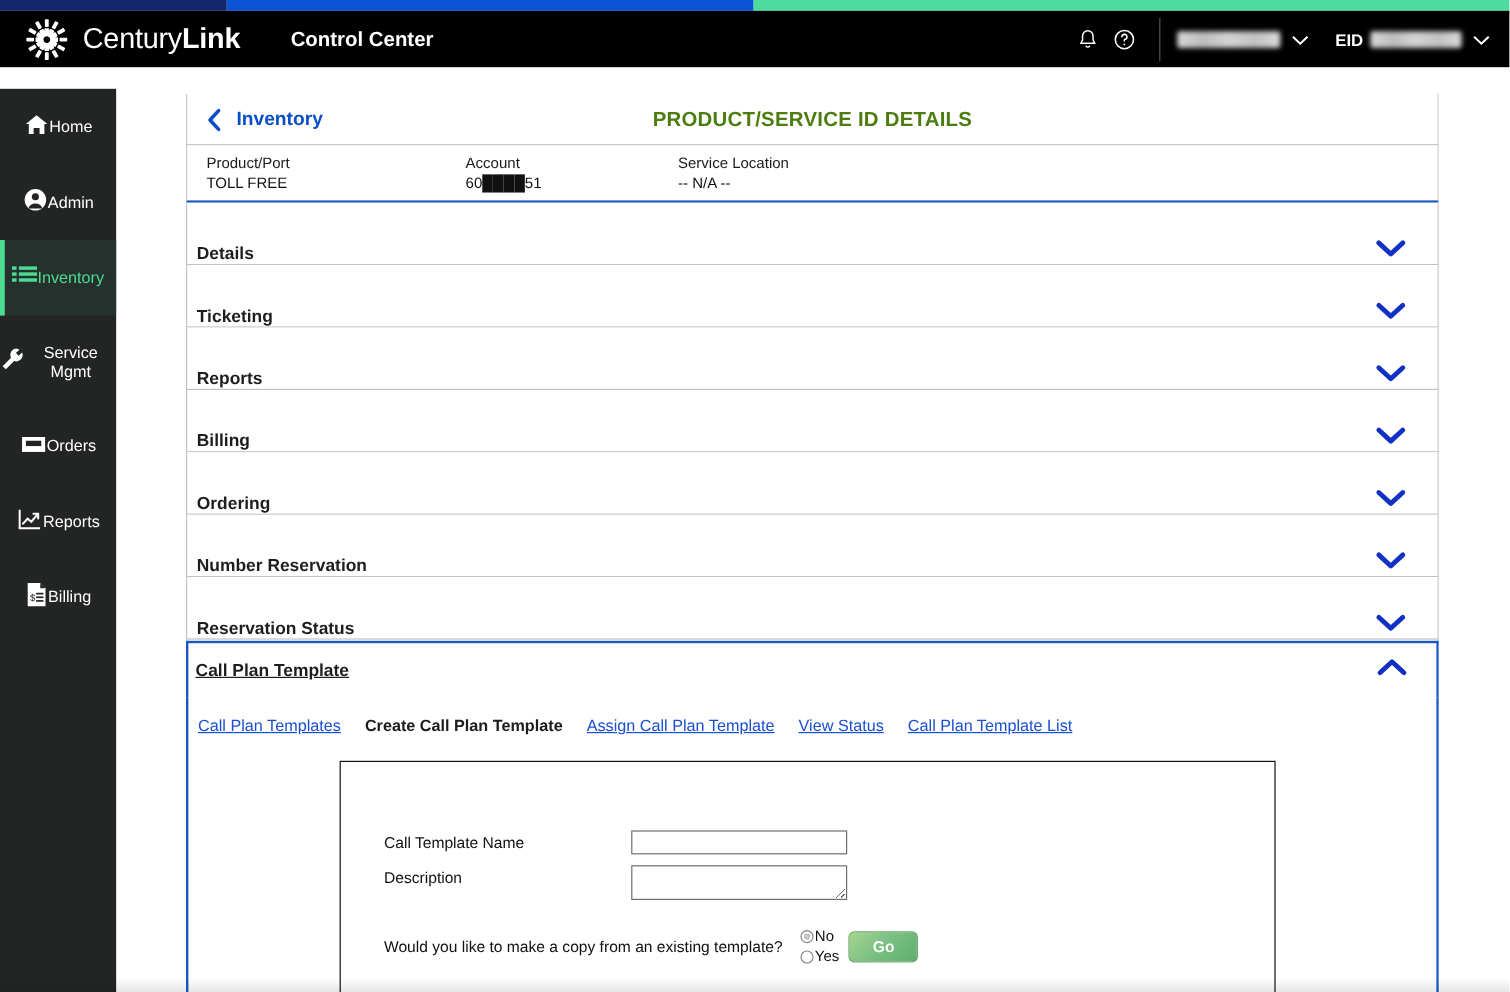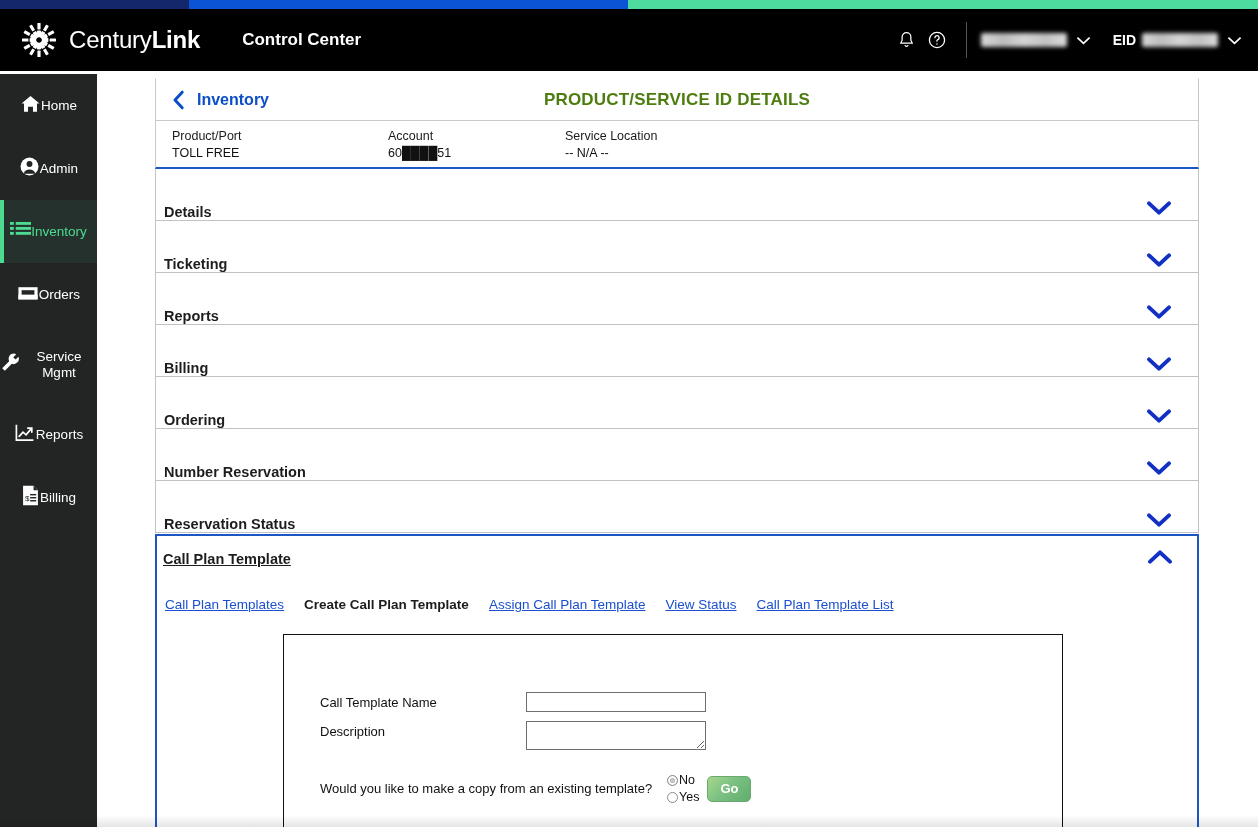--- a/index.html
+++ b/index.html
@@ -12,21 +12,21 @@
   #app { position: relative; width: 1258px; height: 827px; }
 
   
   .strip { position: absolute; top: 0; left: 0; width: 1258px; height: 9px; display: flex; }
   .strip .s1 { width: 189px; height: 9px; background: #14276b; }
   .strip .s2 { width: 439px; height: 9px; background: #0b54d6; }
   .strip .s3 { flex: 1; height: 9px; background: #4ddba0; }
 
   
   .topbar {
-    position: absolute; top: 9px; left: 0; width: 1258px; height: 62px;
+    position: absolute; top: 9px; left: 0; width: 1258px; height: 47px;
     background: #000000; display: flex; align-items: center;
   }
   .logo-wrap { display: flex; align-items: center; margin-left: 20px; }
   .logo-mark { width: 38px; height: 38px; position: relative; }
   .logo-text { color: #ffffff; font-size: 24px; margin-left: 11px; letter-spacing: -0.2px; white-space: nowrap; }
   .logo-text b { font-weight: bold; }
   .logo-text span.light { font-weight: normal; }
   .cc-title { color:#ffffff; font-size: 17px; font-weight: bold; margin-left: 42px; white-space: nowrap; text-align: center; }
 
   .topright { margin-left: auto; display: flex; align-items: center; height: 65px; padding-right: 16px; }
@@ -122,21 +122,21 @@
   .qrow { display: flex; align-items: center; margin: 23px 0 0 36px; }
   .qtext { font-size: 13px; color: #111; width: 345px; }
   .radios { display: flex; flex-direction: column; gap: 3px; margin-left: 2px; }
   .radio-line { display: flex; align-items: center; font-size: 12.5px; color: #111; }
   .rdot {
     width: 11px; height: 11px; border-radius: 50%; border: 1px solid #8a8a8a;
     background: #fff; margin-right: 1px; display:inline-block;
   }
   .rdot.on { background: #cfcfcf; box-shadow: inset 0 0 0 2px #fff, inset 0 0 0 3px #b5b5b5; }
   .go-btn {
-    margin-left: 8px; width: 44px; height: 26px; border-radius: 5px;
+    margin-left: 8px; width: 58px; height: 26px; border-radius: 5px;
     background: linear-gradient(135deg,#a7d78e 0%, #7cc183 45%, #5fae6e 100%);
     color: #ffffff; font-size: 13px; font-weight: bold;
     display: flex; align-items: center; justify-content: center;
     border: 1px solid #6aa96d; cursor: pointer;
   }
 
   .bottom-fade {
     position: absolute; left: 0; bottom: 0; width: 1258px; height: 12px;
     background: linear-gradient(180deg, rgba(0,0,0,0) 0%, rgba(0,0,0,0.10) 100%);
     pointer-events:none;
@@ -276,37 +276,37 @@
           <rect x="0" y="0.6" width="4" height="3"></rect>
             <rect x="6" y="0.6" width="16" height="3"></rect>
           <rect x="0" y="5.8" width="4" height="3"></rect>
             <rect x="6" y="5.8" width="16" height="3"></rect>
           <rect x="0" y="11" width="4" height="3"></rect>
             <rect x="6" y="11" width="16" height="3"></rect>
         </svg>
       </span>
       <span>Inventory</span>
     </div>
+    <div class="nav-item tall">
+      <span class="ico">
+        <svg width="21" height="21" viewBox="0 0 22 22" fill="#ffffff">
+            <path d="M14.6 1.5a5.6 5.6 0 0 0-5 8.1L2.3 16.9l2.8 2.8 7.3-7.3a5.6 5.6 0 0 0 6.9-7.5l-3 3-2.4-2.4 3-3a5.6 5.6 0 0 0-2.3-.9z"></path>
+          </svg>
+      </span>
+      <span>Service Mgmt</span>
+    </div>
     <div class="nav-item">
       <span class="ico">
         <svg width="22" height="19" viewBox="0 0 22 19" fill="#ffffff">
             <path d="M1.4 4.2h19.2v12.2H1.4z" fill="#ffffff"></path>
             <path d="M4.6 7.2h12.8v4.6H4.6z" fill="#222524"></path>
             <path d="M1.4 11.8h19.2v4.6H1.4z" fill="#ffffff"></path>
           </svg>
       </span>
       <span>Orders</span>
-    </div>
-    <div class="nav-item tall">
-      <span class="ico">
-        <svg width="21" height="21" viewBox="0 0 22 22" fill="#ffffff">
-            <path d="M14.6 1.5a5.6 5.6 0 0 0-5 8.1L2.3 16.9l2.8 2.8 7.3-7.3a5.6 5.6 0 0 0 6.9-7.5l-3 3-2.4-2.4 3-3a5.6 5.6 0 0 0-2.3-.9z"></path>
-          </svg>
-      </span>
-      <span>Service Mgmt</span>
     </div>
     <div class="nav-item">
       <span class="ico">
         <svg width="22" height="20" viewBox="0 0 22 20" fill="none" stroke="#ffffff" stroke-width="1.7">
           <path d="M2.4 1.8v15.4h17"></path>
             <path d="M5.2 13.4 9 9.2l3.1 2.6 5.2-6.2" stroke-linecap="round"></path>
             <path d="M13.8 5.1h4v4" stroke-linecap="round"></path>
         </svg>
       </span>
       <span>Reports</span>

